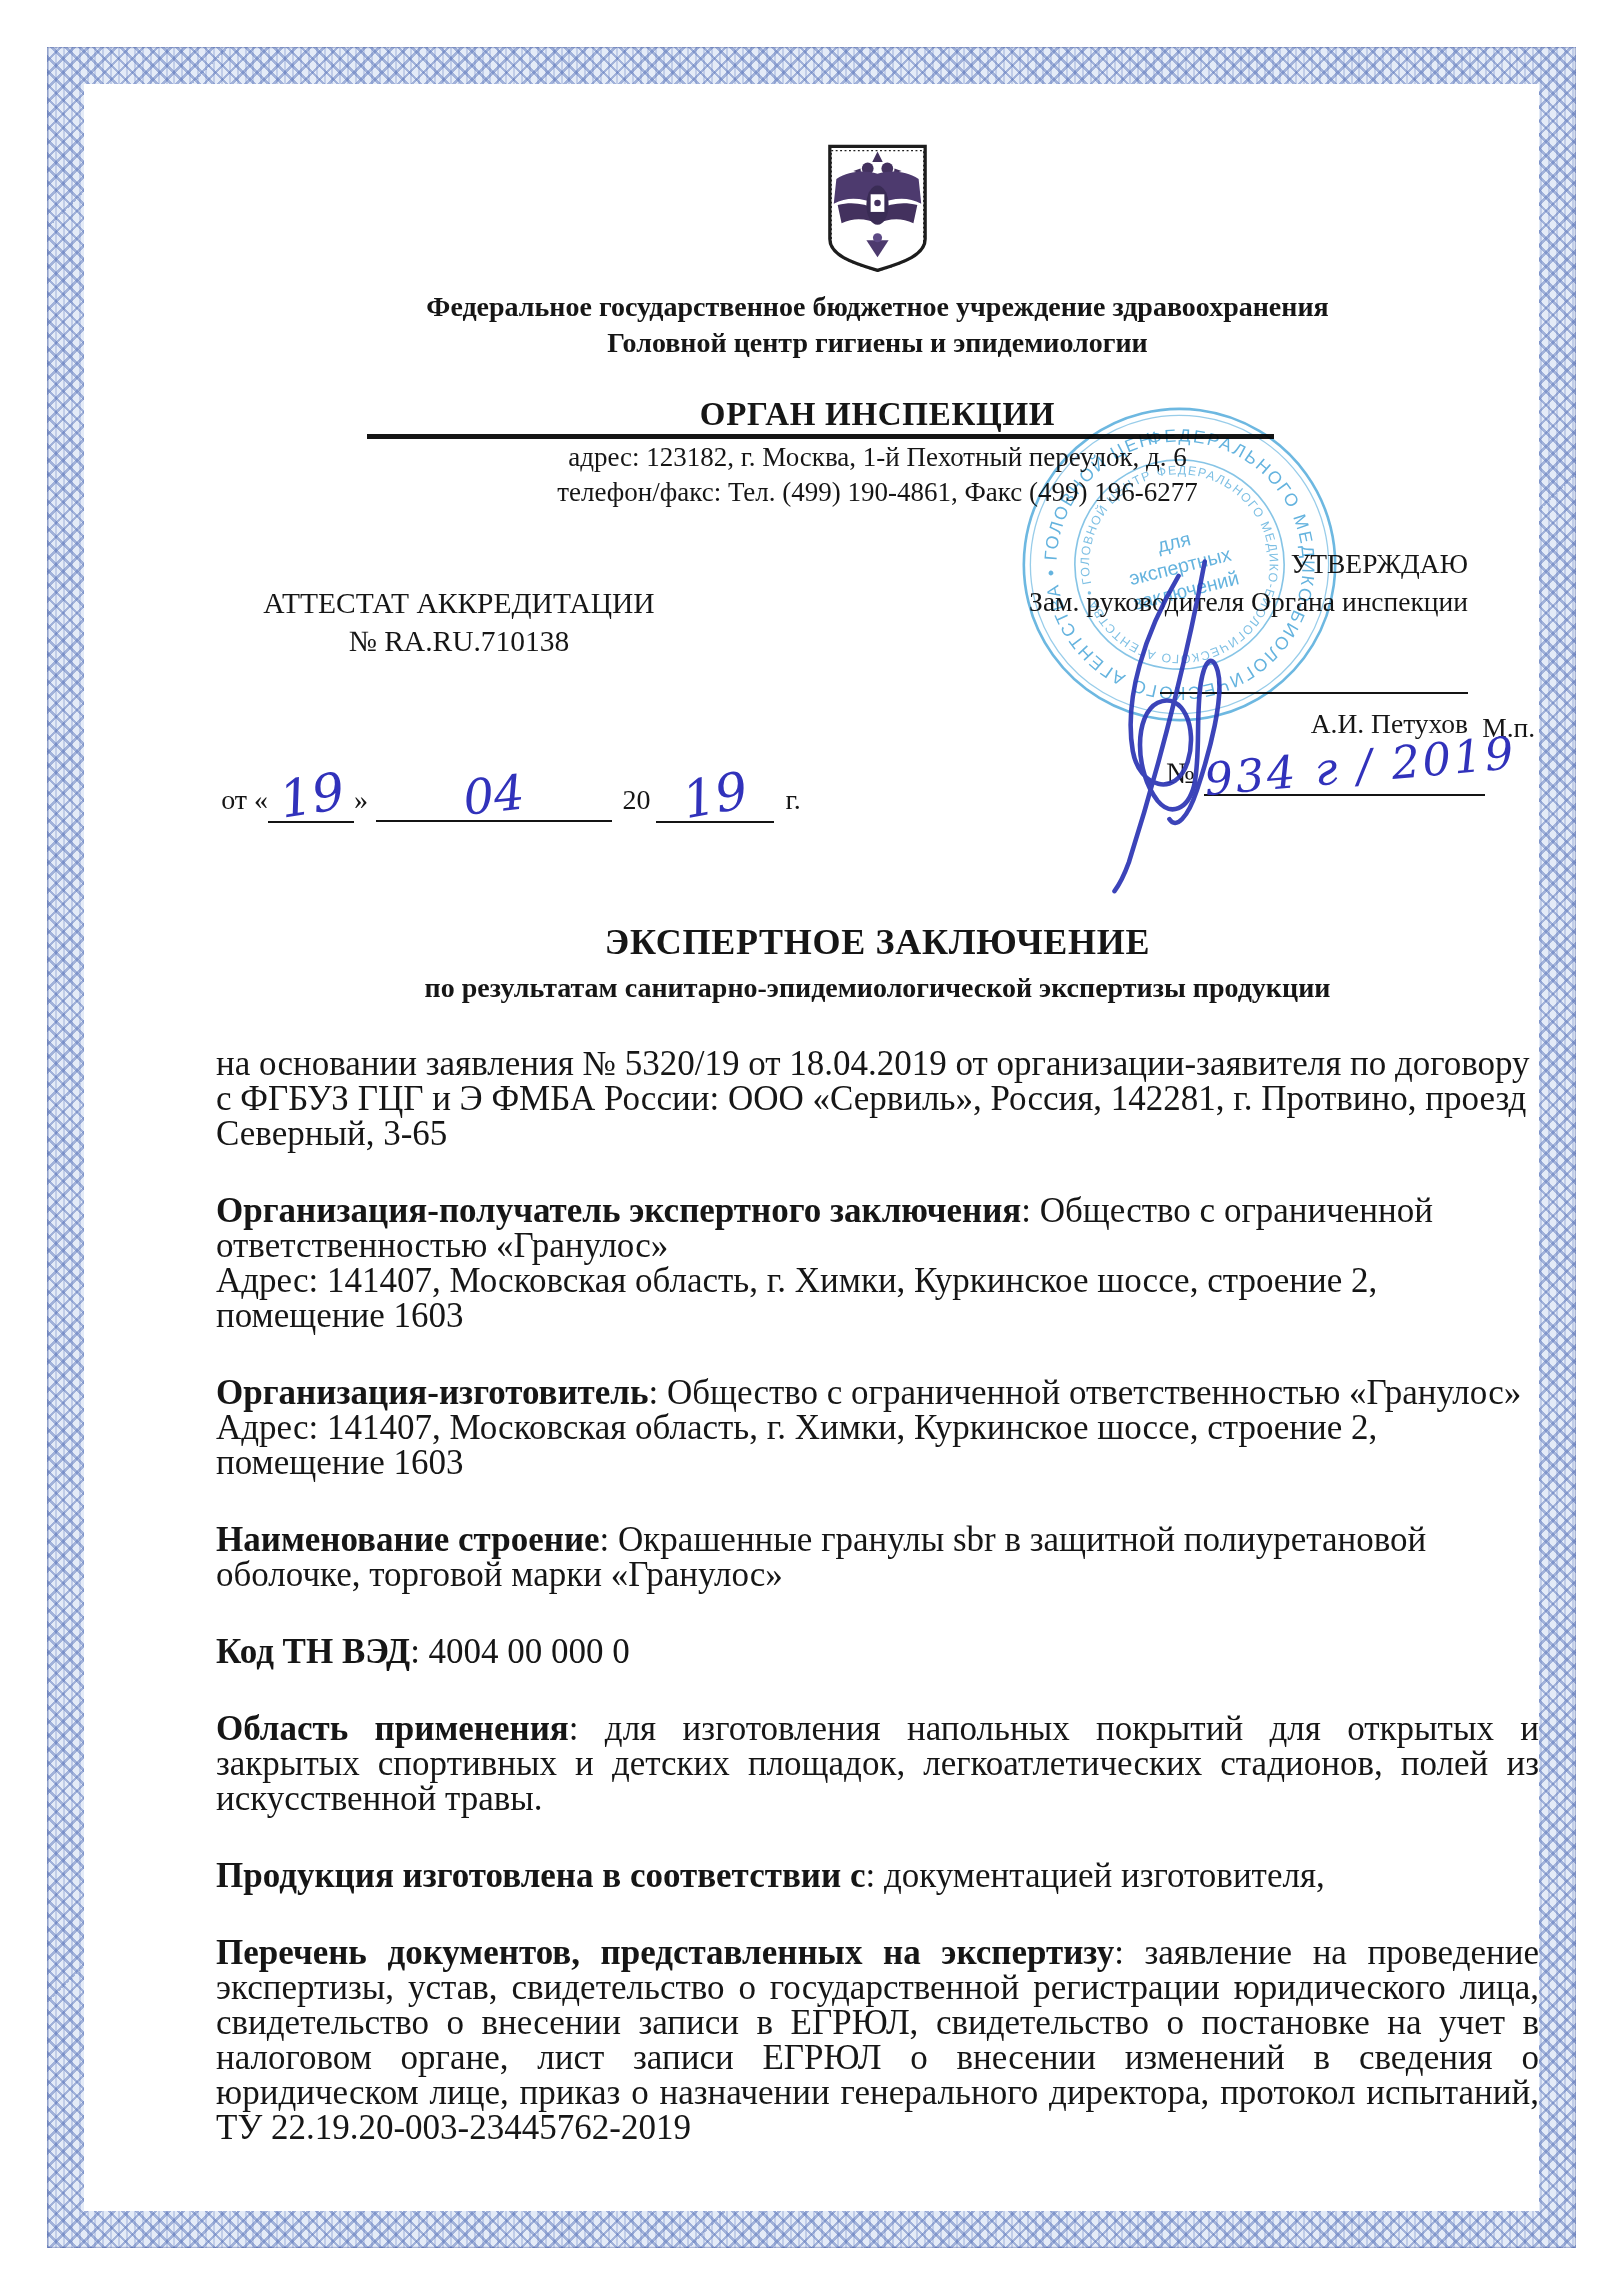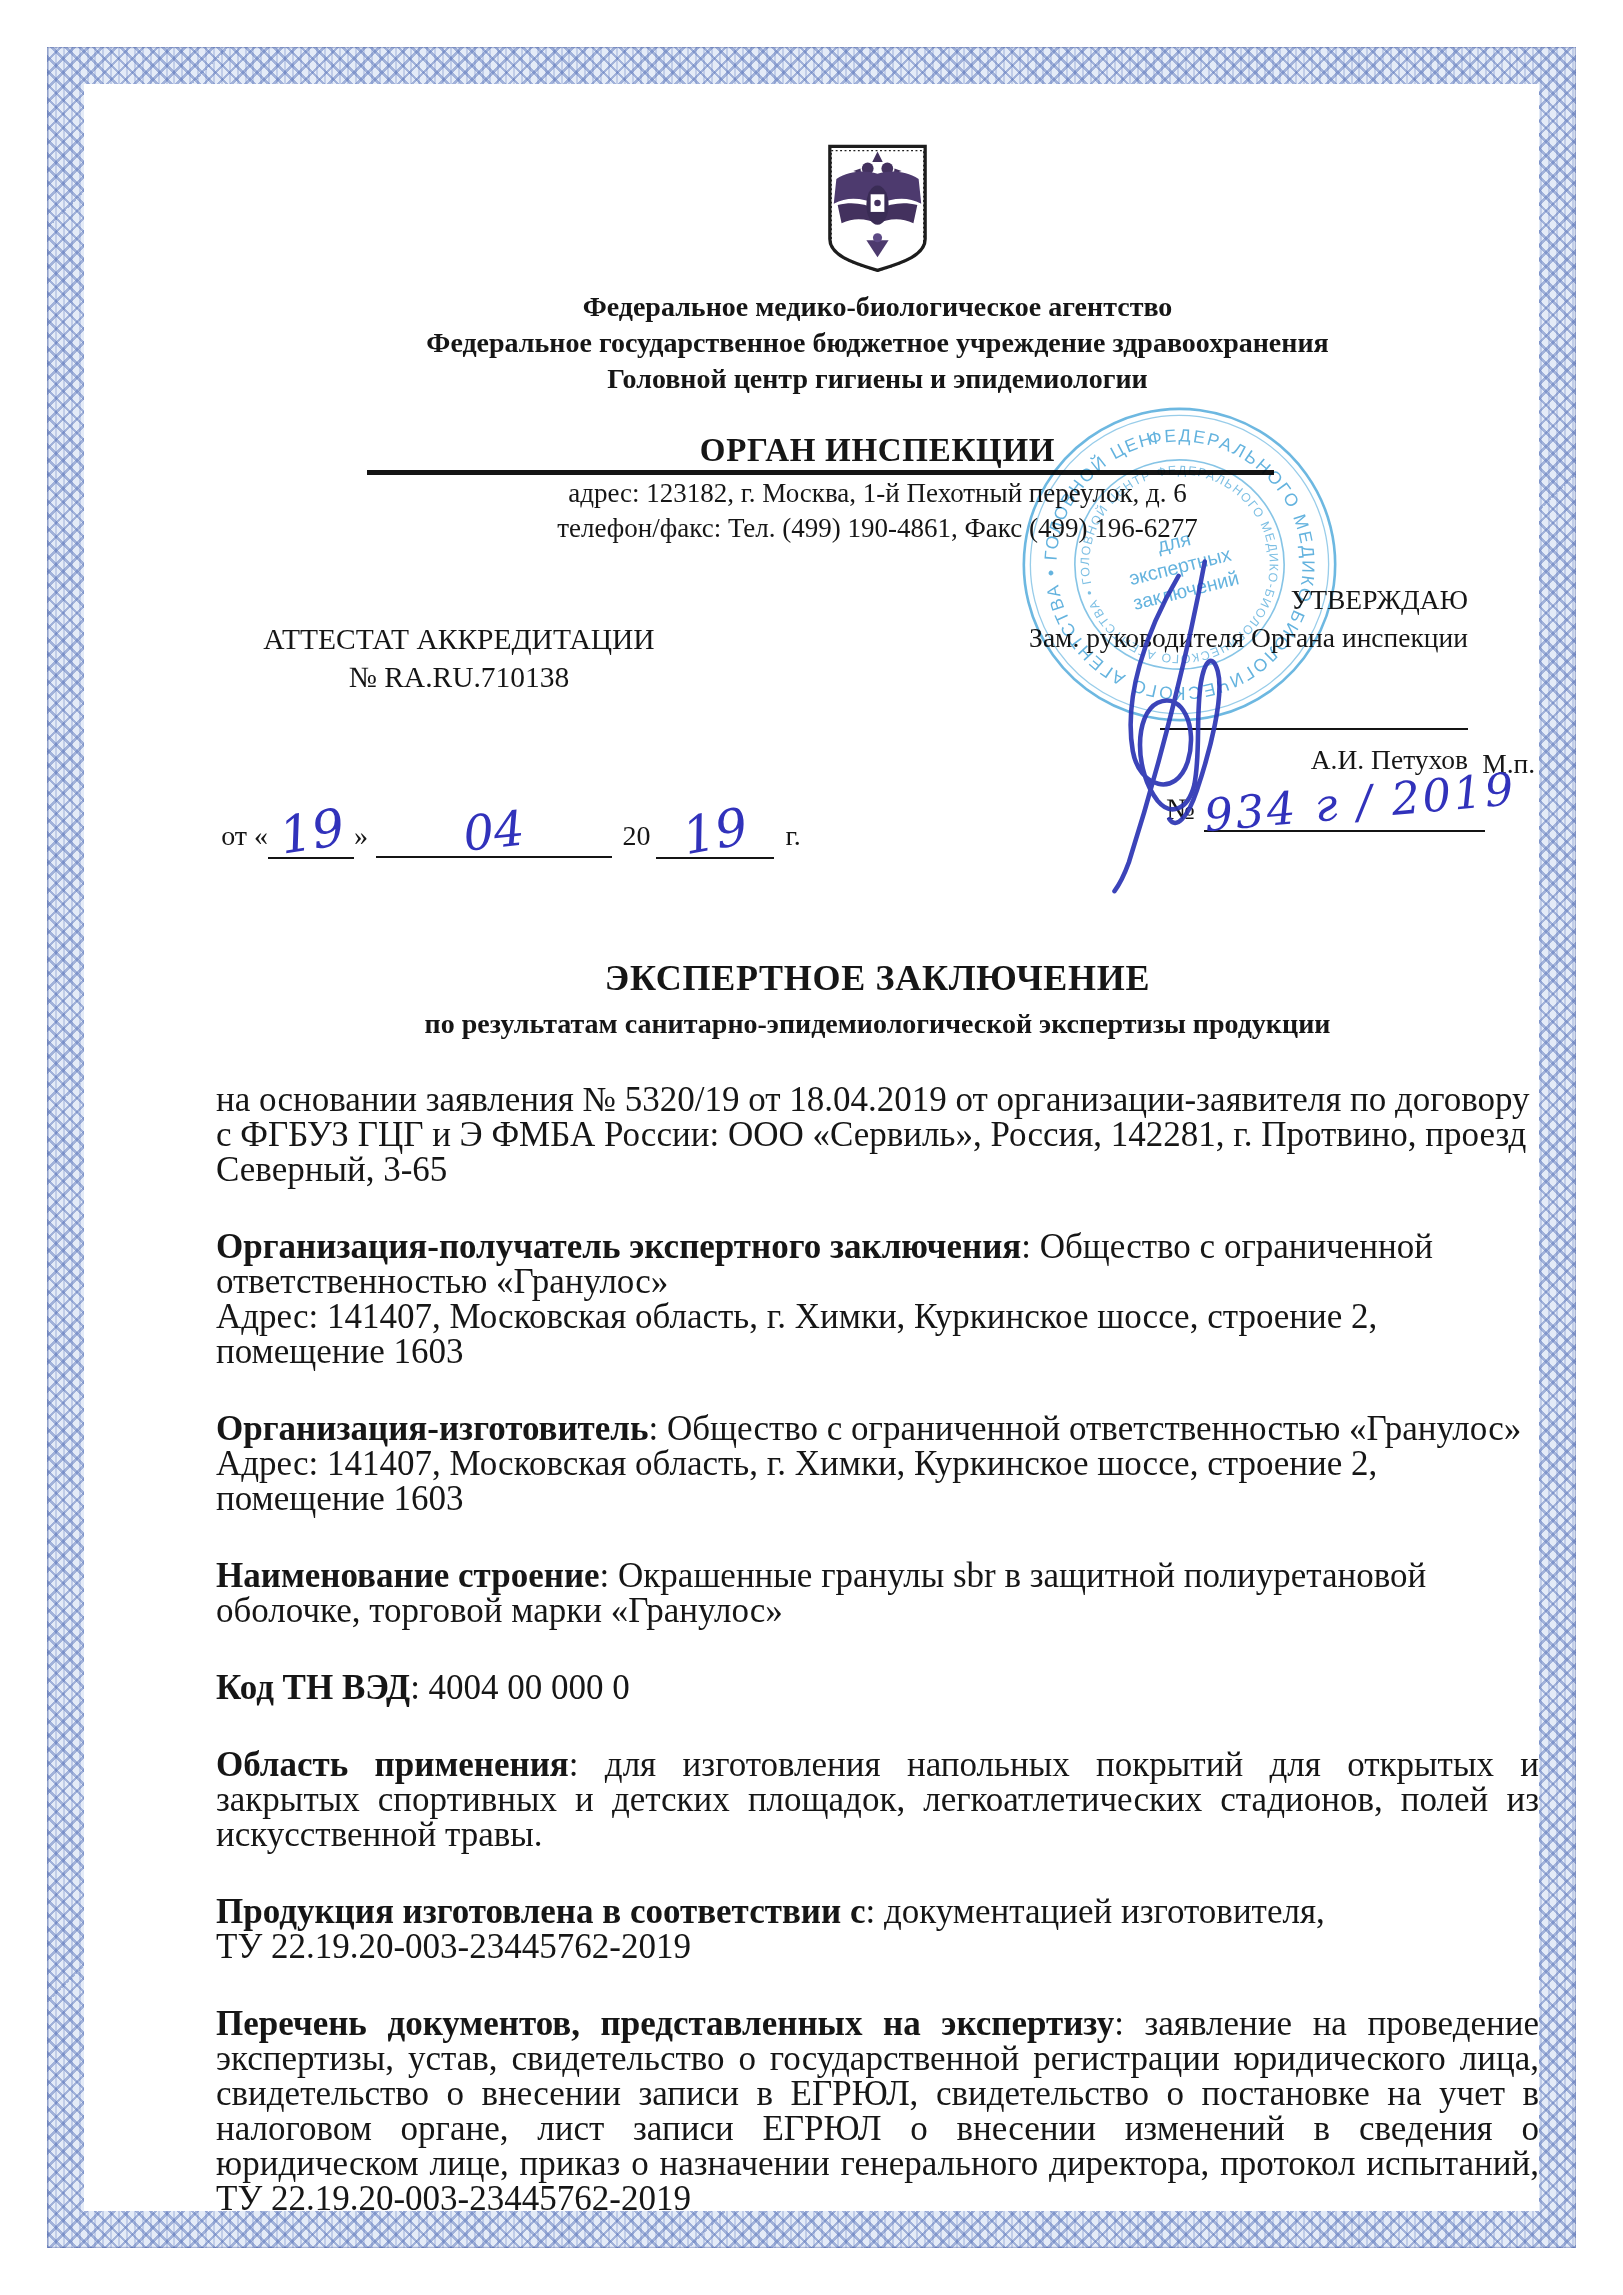--- a/index.html
+++ b/index.html
@@ -120,21 +120,20 @@
           <path d="M24,98 C46,92 64,96 85,104 C106,96 124,92 146,98 L140,126 C120,116 100,120 85,126 C70,120 50,116 30,126 Z" fill="#43315e"></path>
           <ellipse cx="85" cy="98" rx="17" ry="30" fill="#3a2c55"></ellipse>
           <polygon points="68,152 102,152 85,178" fill="#4d3a6e"></polygon>
           <circle cx="85" cy="148" r="7" fill="#5d4a85"></circle>
         </g>
         <rect x="73" y="80" width="24" height="30" fill="#ffffff" stroke="#3a2c55" stroke-width="3"></rect>
         <circle cx="85" cy="95" r="5" fill="#43315e"></circle>
       </svg>
     </div>
 
-    <div class="agency-head">Федеральное медико-биологическое агентство</div>
     <div class="agency-head">Федеральное государственное бюджетное учреждение здравоохранения</div>
     <div class="agency-head">Головной центр гигиены и эпидемиологии</div>
 
     <div class="organ-title">ОРГАН ИНСПЕКЦИИ</div>
     <div class="organ-underline"></div>
     <div class="addr">адрес: 123182, г. Москва, 1-й Пехотный переулок, д. 6</div>
     <div class="addr" style="margin-top:0;">телефон/факс: Тел. (499) 190-4861, Факс (499) 196-6277</div>
 
     <div class="mid">
       <div class="attestat">
@@ -191,21 +190,20 @@
     <div class="para">
       <b>Код ТН ВЭД</b><span>: 4004 00 000 0</span>
     </div>
 
     <div class="para justify">
       <b>Область применения</b><span>: для изготовления напольных покрытий для открытых и закрытых спортивных и детских площадок, легкоатлетических стадионов, полей из искусственной травы.</span>
     </div>
 
     <div class="para">
       <b>Продукция изготовлена в соответствии с</b><span>: документацией изготовителя,</span>
-      <div>ТУ 22.19.20-003-23445762-2019</div>
     </div>
 
     <div class="para justify">
       <b>Перечень документов, представленных на экспертизу</b><span>: заявление на проведение экспертизы, устав, свидетельство о государственной регистрации юридического лица, свидетельство о внесении записи в ЕГРЮЛ, свидетельство о постановке на учет в налоговом органе, лист записи ЕГРЮЛ о внесении изменений в сведения о юридическом лице, приказ о назначении генерального директора, протокол испытаний, ТУ 22.19.20-003-23445762-2019</span>
     </div>
 
   </div>
 </div>
 
 

